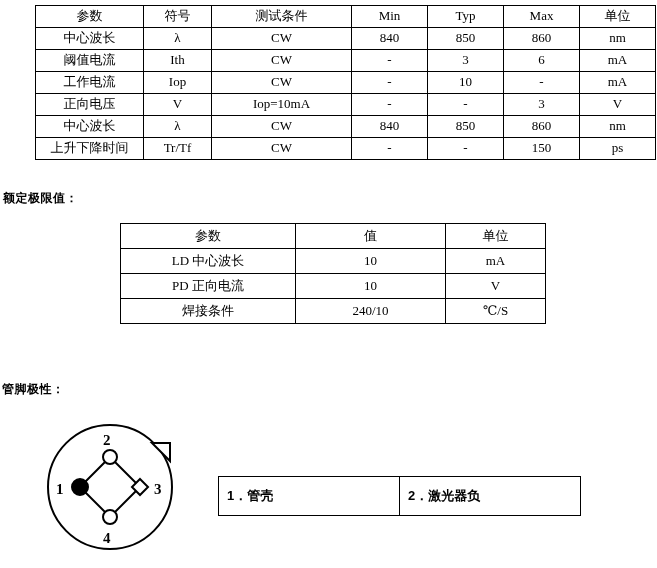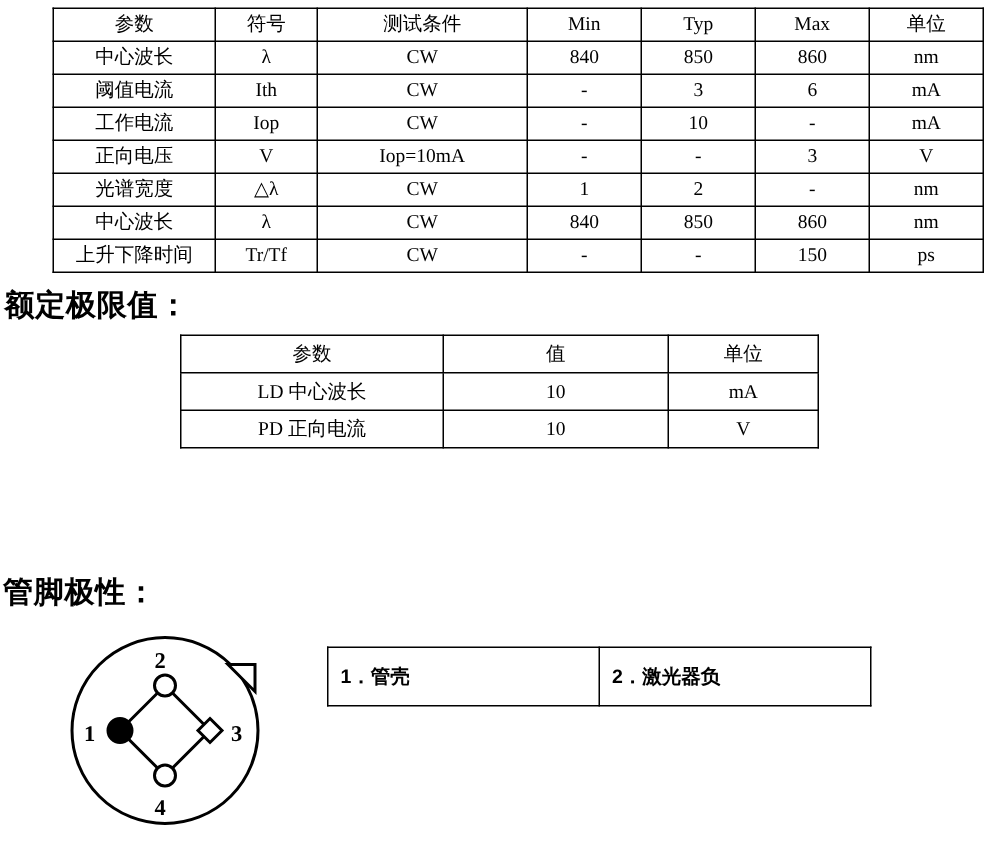--- a/index.html
+++ b/index.html
@@ -47,21 +47,21 @@
   #params-table col.c3 { width: 76px; }
   #params-table col.c4 { width: 76px; }
   #params-table col.c5 { width: 76px; }
   #params-table col.c6 { width: 76px; }
 
   
   .section-heading {
     position: absolute;
     font-family: Liberation Mono, monospace;
     font-weight: bold;
-    font-size: 20px;
+    font-size: 12px;
     letter-spacing: 0.5px;
   }
   #heading-ratings { left: 3px; top: 190px; }
   #heading-pinout  { left: 2px; top: 381px; }
 
   
   #ratings-table {
     position: absolute;
     left: 120px;
     top: 223px;
@@ -78,21 +78,21 @@
     left: 30px;
     top: 415px;
     width: 175px;
     height: 145px;
   }
 
   
   #pin-legend {
     position: absolute;
     left: 218px;
-    top: 431px;
+    top: 476px;
     width: 362px;
     border-collapse: collapse;
     table-layout: fixed;
   }
   #pin-legend td {
     border: 1px solid #000000;
     font-family: "Liberation Sans", "DejaVu Sans", sans-serif;
     font-size: 13px;
     font-weight: bold;
     padding: 5px 8px;
@@ -158,29 +158,20 @@
     <tr>
       <td>正向电压</td>
       <td>V</td>
       <td>Iop=10mA</td>
       <td>-</td>
       <td>-</td>
       <td>3</td>
       <td>V</td>
     </tr>
     <tr>
-      <td>光谱宽度</td>
-      <td>△λ</td>
-      <td>CW</td>
-      <td>1</td>
-      <td>2</td>
-      <td>-</td>
-      <td>nm</td>
-    </tr>
-    <tr>
       <td>中心波长</td>
       <td>λ</td>
       <td>CW</td>
       <td>840</td>
       <td>850</td>
       <td>860</td>
       <td>nm</td>
     </tr>
     <tr>
       <td>上升下降时间</td>
@@ -213,20 +204,25 @@
     <tr>
       <td>LD 中心波长</td>
       <td>10</td>
       <td>mA</td>
     </tr>
     <tr>
       <td>PD 正向电流</td>
       <td>10</td>
       <td>V</td>
     </tr>
+    <tr>
+      <td>焊接条件</td>
+      <td>240/10</td>
+      <td>℃/S</td>
+    </tr>
   </tbody>
 </table>
 
 <div class="section-heading" id="heading-pinout">管脚极性：</div>
 
 <svg id="pin-diagram" viewBox="0 0 175 145">
 
   <circle cx="80" cy="72" r="62" fill="#ffffff" stroke="#000000" stroke-width="2"></circle>
 
   <path d="M 122 28 L 140 28 L 140 46 Z" fill="#ffffff" stroke="#000000" stroke-width="2"></path>

